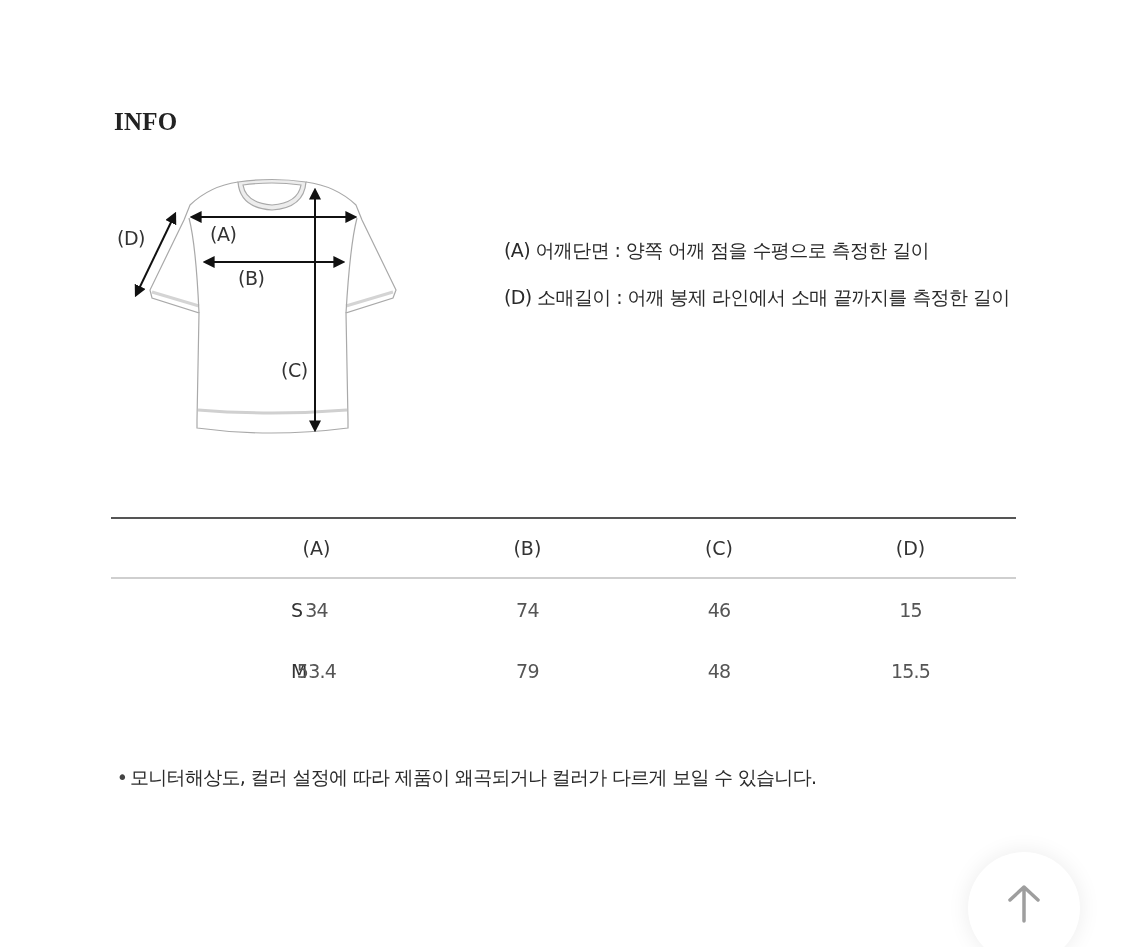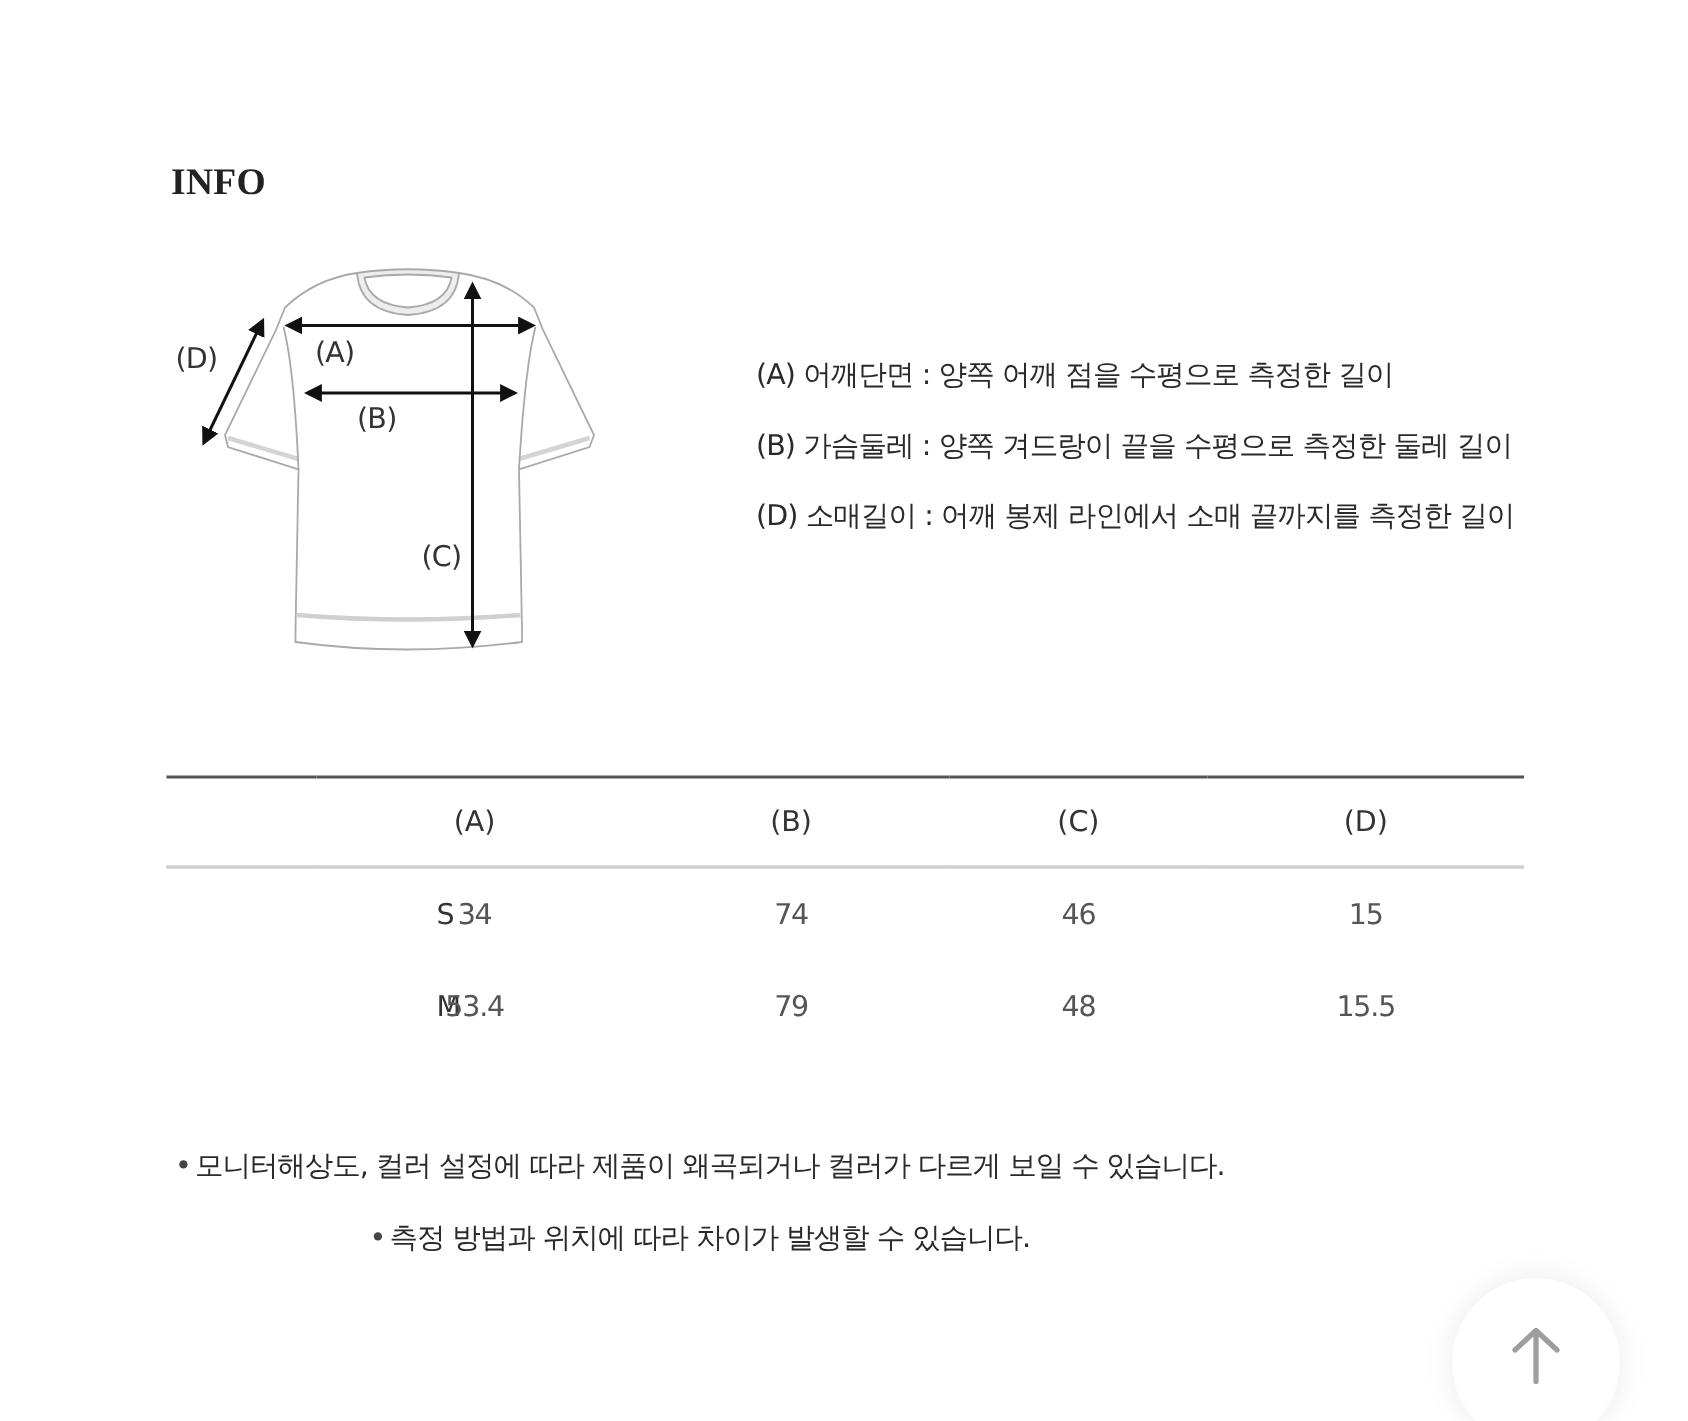--- a/index.html
+++ b/index.html
@@ -161,21 +161,20 @@
       <text x="210" y="241">(A)</text>
       <text x="238" y="285">(B)</text>
       <text x="281" y="377">(C)</text>
       <text x="117" y="245">(D)</text>
     </g>
   </svg>
 </div>
 
 <ul class="legend">
   <li>(A) 어깨단면 : 양쪽 어깨 점을 수평으로 측정한 길이</li>
-  <li>(B) 가슴둘레 : 양쪽 겨드랑이 끝을 수평으로 측정한 둘레 길이</li>
   <li>(D) 소매길이 : 어깨 봉제 라인에서 소매 끝까지를 측정한 길이</li>
 </ul>
 
 <table class="size-table">
   <colgroup>
     <col style="width:90px">
     <col style="width:190px">
     <col style="width:190px">
     <col style="width:155px">
     <col style="width:190px">
@@ -202,20 +201,19 @@
       <td>53.4</td>
       <td>79</td>
       <td>48</td>
       <td>15.5</td>
     </tr>
   </tbody>
 </table>
 
 <ul class="notes">
   <li><span class="bullet">•</span><span>모니터해상도, 컬러 설정에 따라 제품이 왜곡되거나 컬러가 다르게 보일 수 있습니다.</span></li>
-  <li><span class="bullet">•</span><span>측정 방법과 위치에 따라 차이가 발생할 수 있습니다.</span></li>
 </ul>
 
 <div class="scroll-top">
   <svg width="36" height="40" viewBox="0 0 36 40">
     <path d="M18,4 L18,38 M4,17 L18,4 L32,17" fill="none" stroke="#9e9e9e" stroke-width="3.5" stroke-linecap="round" stroke-linejoin="round"></path>
   </svg>
 </div>
 
 </body></html>

